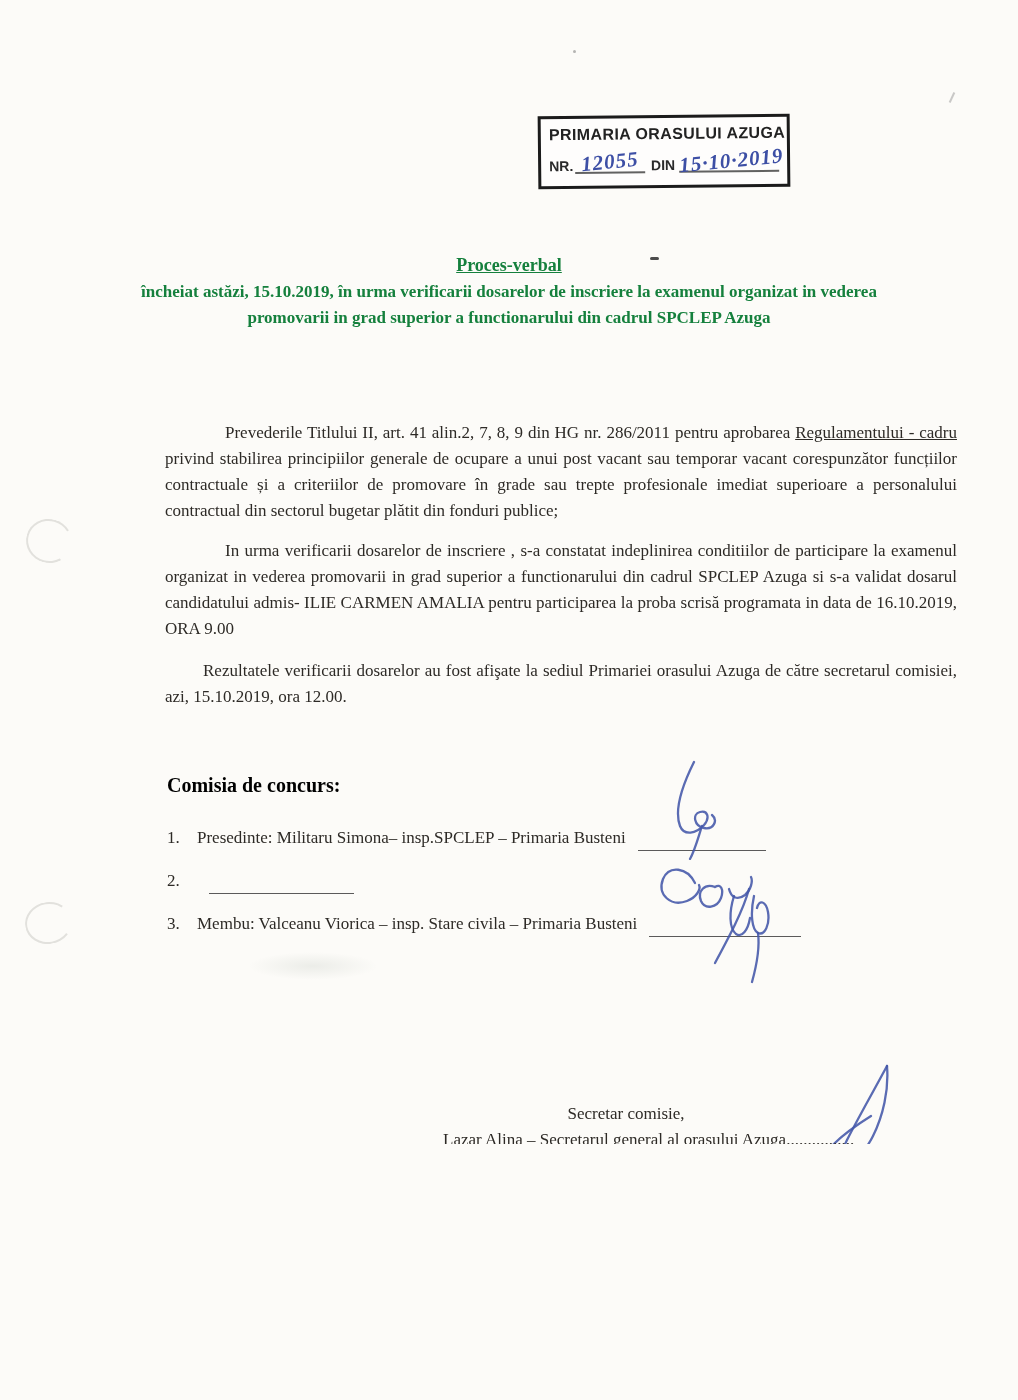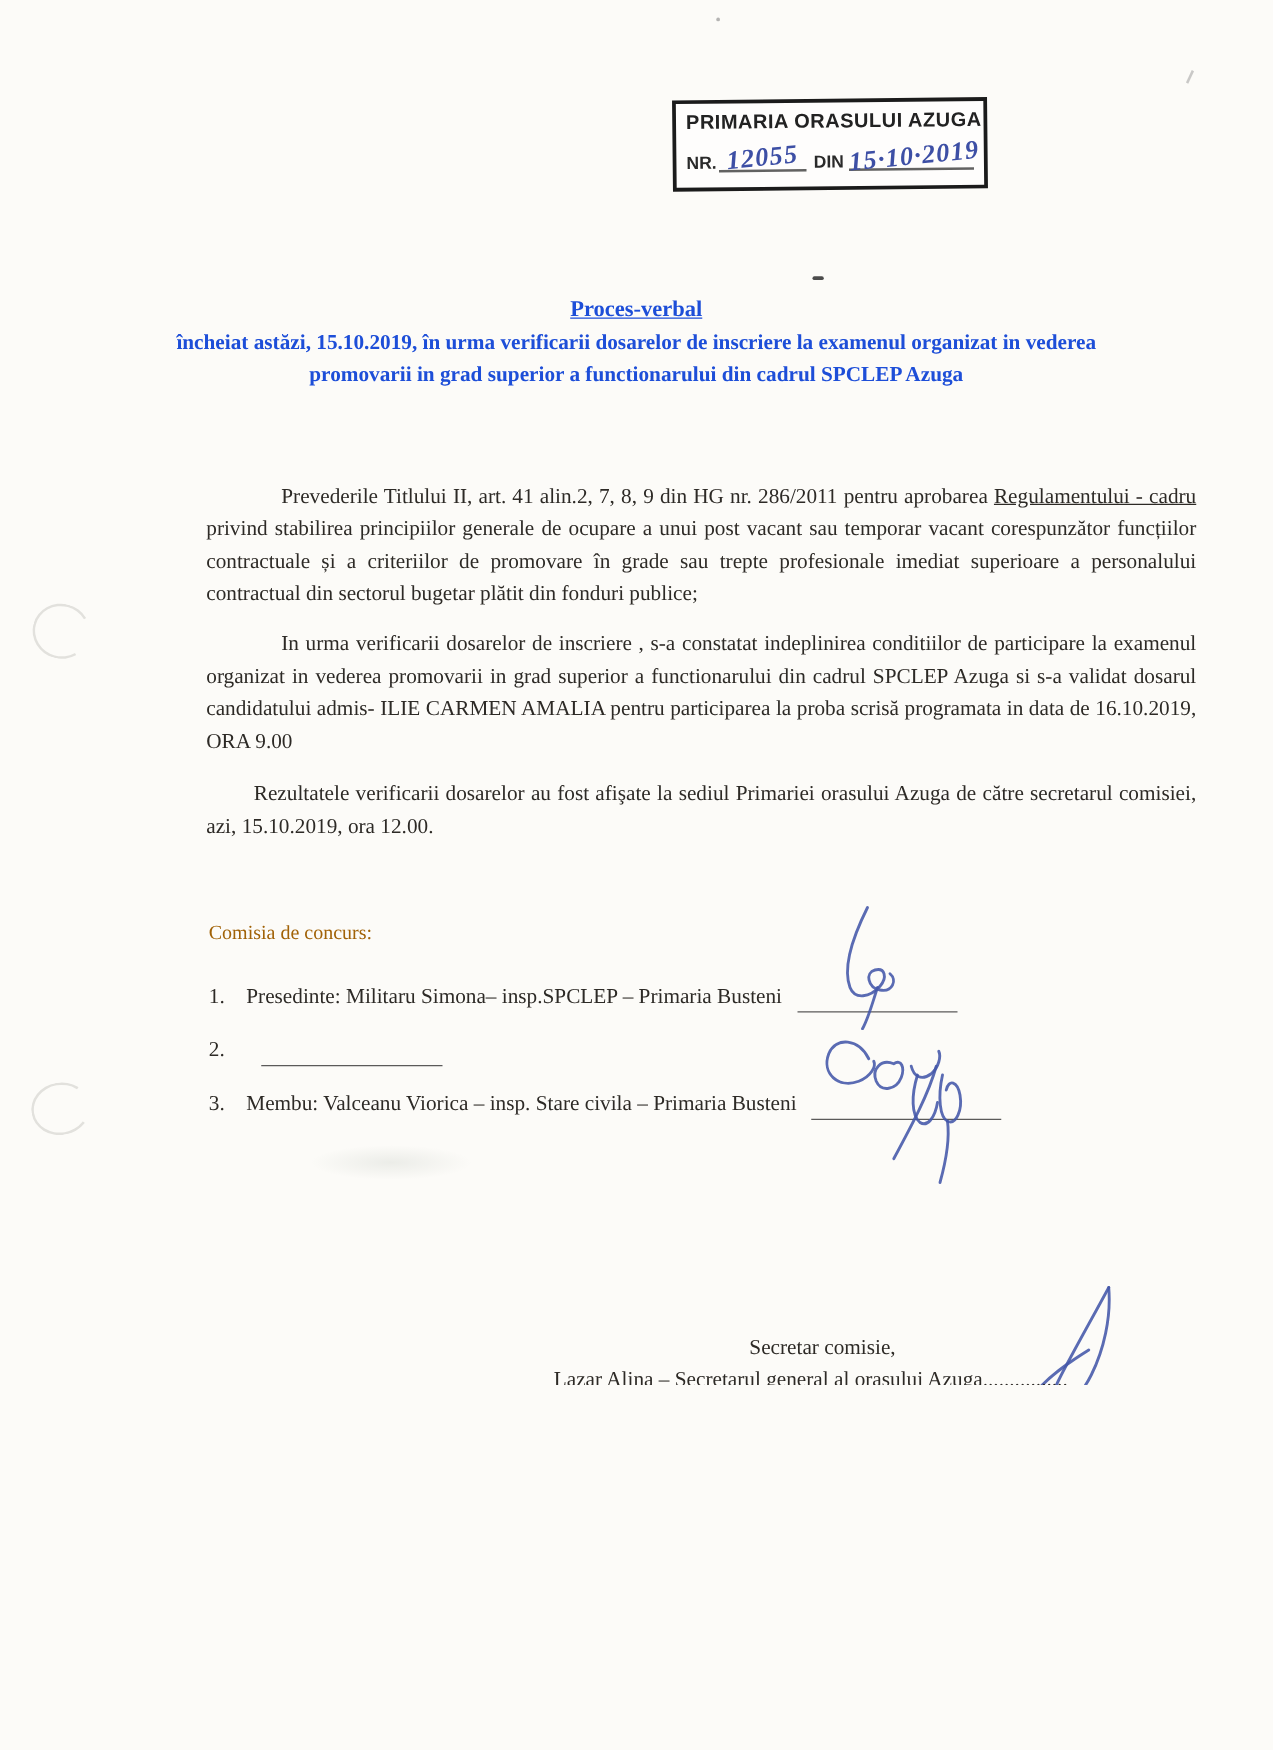--- a/index.html
+++ b/index.html
@@ -2,20 +2,21 @@
 <html><head>
 <meta charset="utf-8">
 <style>
   html, body { margin:0; padding:0; }
   body { background:#fcfbf8; }
   .page {
     position:relative; width:1018px; height:1108px;
     background:#fcfbf8; overflow:hidden;
     font-family:"Liberation Serif","DejaVu Serif",serif;
     color:#2d2a26;
+    margin-top:36px;
   }
   
   .stamp {
     position:absolute; left:538px; top:79px; width:230px;
     border:3px solid #1b1b1b; padding:7px 8px 12px 8px;
     transform:rotate(-0.6deg); background:rgba(255,255,255,0.55);
   }
   .stamp-header {
     font-family:"Liberation Sans","DejaVu Sans",sans-serif;
     font-weight:bold; font-size:16px; letter-spacing:0.4px;
@@ -28,40 +29,40 @@
   }
   .stamp-underline { border-bottom:2px solid rgba(45,45,45,0.75); text-align:center; }
   .u-nr { width:92px; margin:0 6px 0 2px; }
   .u-din { width:100px; margin-left:4px; }
   .hand {
     display:inline-block; font-family:"Liberation Serif",serif; font-style:italic;
     font-weight:bold; color:#3d4fa5; font-size:21px; line-height:20px;
     transform:rotate(-5deg); letter-spacing:1px; white-space:nowrap;
   }
   
-  .title-wrap { position:absolute; top:237px; left:99px; width:820px; text-align:center; color:#1d4ed8; }
+  .title-wrap { position:absolute; top:219px; left:99px; width:820px; text-align:center; color:#15803d; }
   .doc-title { font-size:18px; font-weight:bold; text-decoration:underline; }
   .doc-subtitle { margin-top:3px; font-size:17px; font-weight:bold; line-height:26px;text-align:center; }
   
   .body-text { position:absolute; top:384px; left:165px; width:792px; font-size:17px; line-height:26px; text-align:justify; }
   .intro { text-indent:60px; margin:0; }
   .p1 { margin:0; text-indent:60px; }
   .p1 .ul { text-decoration:underline; }
   .p2 { margin:14px 0 0 0; text-indent:60px; }
   .p3 { margin:16px 0 0 0; text-indent:38px; }
   
   .commission { position:absolute; top:738px; left:167px; width:720px; }
-  .commission-heading { font-size:16px; font-weight:normal; color:#a16207; margin:0; }
+  .commission-heading { font-size:20px; font-weight:bold; color:#000000; margin:0; }
   .member { display:flex; align-items:flex-end; margin-top:17px; font-size:17px; line-height:26px; white-space:nowrap; }
   .member:first-of-type { margin-top:28px; }
   .member .num { width:30px; flex:0 0 30px; }
   .sig-line { display:inline-block; border-bottom:1.5px solid rgba(50,50,50,0.8); height:2px; margin-left:12px; }
   .sig-line.w1 { width:128px; } .sig-line.w2 { width:145px; } .sig-line.w3 { width:152px; }
   
-  .footer-role { position:absolute; top:1068px; left:428px; width:460px; text-align:center; font-size:17px; }
+  .footer-role { position:absolute; top:1068px; left:396px; width:460px; text-align:center; font-size:17px; }
   .footer-name { position:absolute; top:1094px; left:443px; font-size:17px; white-space:nowrap; }
   
   .ink { position:absolute; pointer-events:none; }
   .ink svg path { fill:none; stroke:#4356a8; stroke-width:2.3; stroke-linecap:round; stroke-linejoin:round; opacity:0.88; }
   .ink-1 { left:650px; top:724px; }
   .ink-2 { left:653px; top:813px; }
   .ink-3 { left:714px; top:848px; }
   .ink-4 { left:803px; top:1026px; }
   
   .punch { position:absolute; border:2px solid rgba(150,150,143,0.26); border-radius:50%; }

